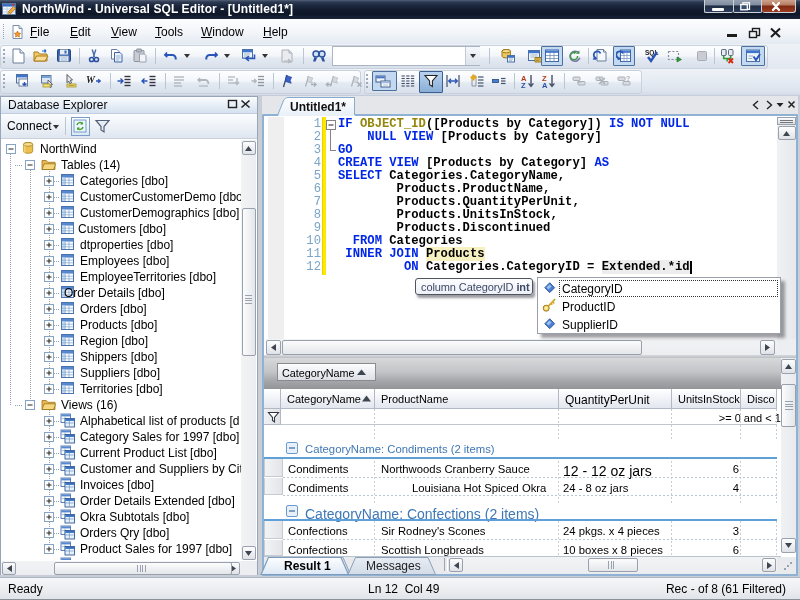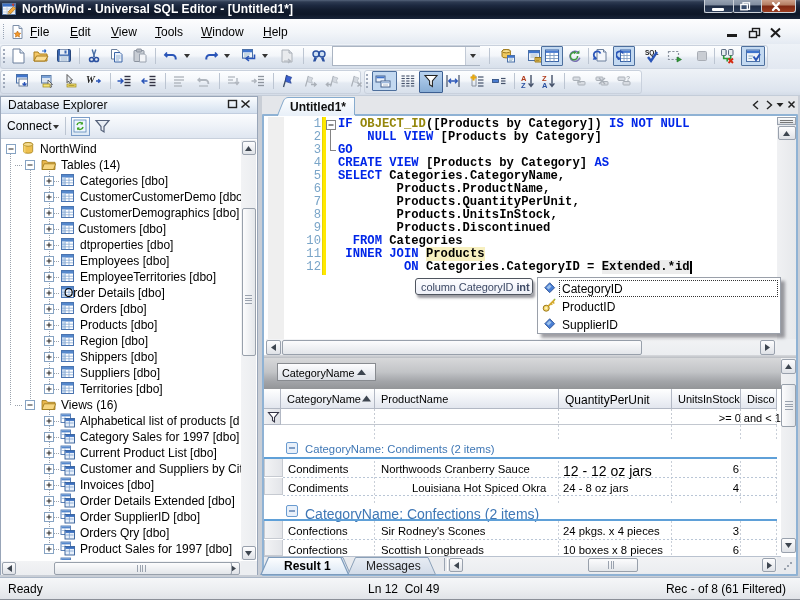--- a/index.html
+++ b/index.html
@@ -851,21 +851,21 @@
       <line x1="1.4" y1="5.5" x2="9.6" y2="5.5"></line>
       <line x1="5" y1="3.4" x2="5" y2="9"></line>
     </g>
 <rect x="5" y="5.5" width="9.5" height="8.5" fill="#e8f0fa" stroke="#2f5a96" stroke-width="0.9"></rect>
 <rect x="5.4" y="5.9" width="8.7" height="2" fill="#3a6fc0"></rect>
 <g stroke="#6f96c8" stroke-width="0.7">
       <line x1="5.4" y1="10" x2="13.6" y2="10"></line>
       <line x1="9.4" y1="7.9" x2="9.4" y2="13.5"></line>
     </g>
   </svg>
-<div class="a t12" style="left:80px;top:510px;">Order SupplierID [dbo]</div>
+<div class="a t12" style="left:80px;top:510px;">Okra Subtotals [dbo]</div>
 <svg class="a" style="left:44px;top:528px" width="10" height="10" viewBox="0 0 10 10">
     <rect x="0.5" y="0.5" width="9" height="9" fill="#fff" stroke="#86a3c3"></rect>
     <line x1="2.5" y1="5" x2="7.5" y2="5" stroke="#222" stroke-width="1"></line>
     <line x1="5" y1="2.5" x2="5" y2="7.5" stroke="#222" stroke-width="1"></line>
   </svg>
 <div class="a" style="left:54px;top:533px;width:6px;height:1px;background-image:linear-gradient(90deg,#9aa2ac 50%,transparent 50%);background-size:2px 1px;"></div>
 <svg class="a" style="left:60px;top:525px" width="15" height="15" viewBox="0 0 15 15">
     <rect x="1" y="1" width="9.5" height="8.5" fill="#fff" stroke="#4a74b0" stroke-width="0.9"></rect>
 <rect x="1.4" y="1.4" width="8.7" height="2" fill="#5588cc"></rect>
 <g stroke="#88aad4" stroke-width="0.7">

